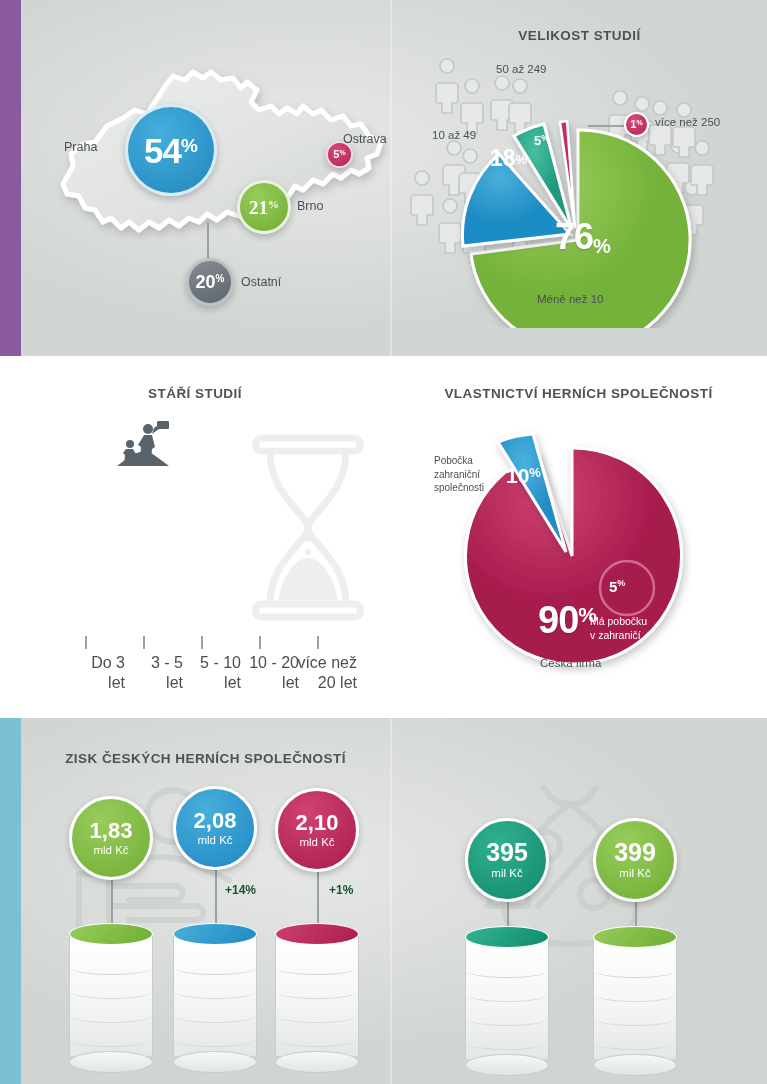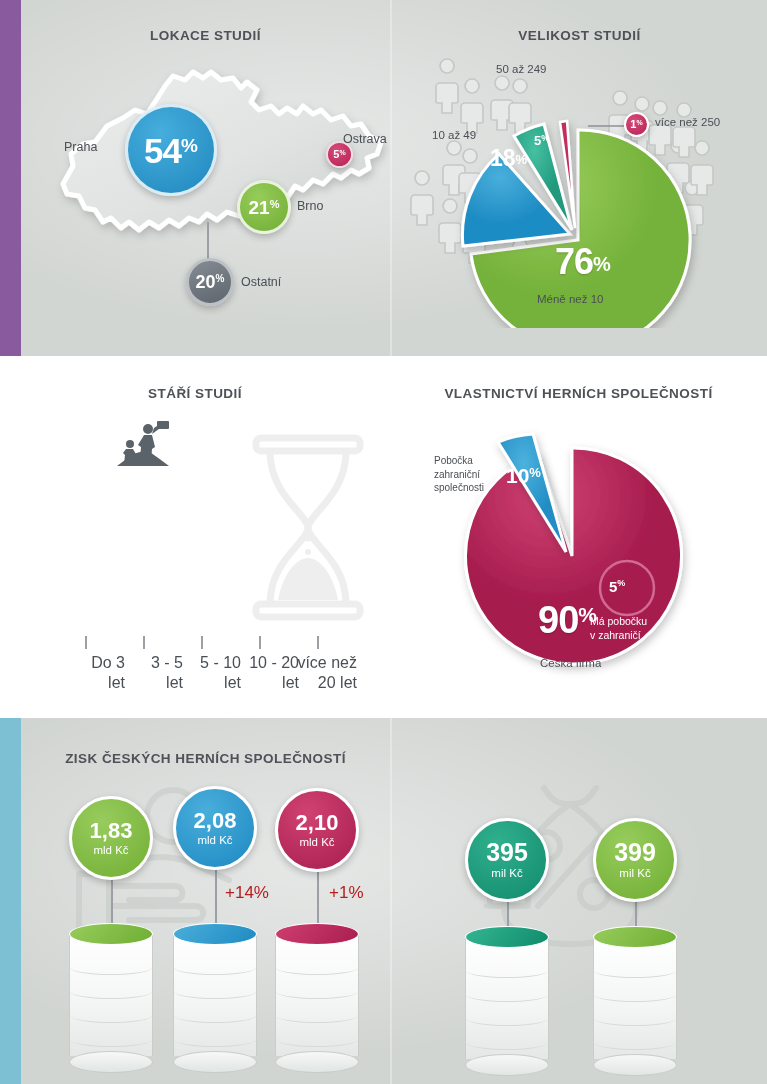--- a/index.html
+++ b/index.html
@@ -110,34 +110,33 @@
     border-radius:50%;
     background:linear-gradient(180deg,#f6f8f7,#e1e5e3);
     border:1px solid #c8cdca;
   }
   .coin-line {
     position:absolute; left:0; width:84px; height:14px;
     border-bottom:1px solid #d6dbd8;
     border-radius:0 0 42px 42px/0 0 8px 8px;
   }
   .stem { position:absolute; width:2px; background:#9aa0a5; }
-  .delta { position:absolute; font-size:17px; color:#b91c1c; font-weight:normal; }
+  .delta { position:absolute; font-size:12px; color:#14532d; font-weight:bold; }
 
   .ghost { position:absolute; opacity:0.5; pointer-events:none; }
 </style>
 </head>
 <body>
 
 <div class="panel" id="panel-top">
   <div class="vignette"></div>
   <div class="accent" id="accent-top"></div>
   <div class="v-divider" style="left:390px;"></div>
 
   <div class="quad" style="left:21px; top:0; width:369px; height:356px;">
-    <div class="title" style="margin-top:28px;">LOKACE STUDIÍ</div>
 
     <div id="map-wrap">
       <svg viewBox="0 0 340 230" width="340" height="230">
         <defs>
           <linearGradient id="mapg" x1="0" y1="0" x2="1" y2="1">
             <stop offset="0%" stop-color="#eceeed"></stop>
             <stop offset="55%" stop-color="#e0e3e1"></stop>
             <stop offset="100%" stop-color="#cfd3d0"></stop>
           </linearGradient>
           <filter id="mapsh" x="-20%" y="-20%" width="150%" height="150%">
@@ -160,21 +159,21 @@
                 background:radial-gradient(circle at 38% 30%, #46aedd, #1f87bd);">
       <span style="display:flex; align-items:flex-start;">
         <span class="num" style="font-size:35px; letter-spacing:-1px;">54</span>
         <span class="pct" style="font-size:19px; margin-top:3px;">%</span>
       </span>
     </div>
     <div class="lbl" style="left:43px; top:140px;">Praha</div>
 
     <div class="bubble" style="left:216px; top:180px; width:54px; height:54px;
                 background:radial-gradient(circle at 38% 30%, #97cc5a, #70ad34);">
-      <span style="display:flex; align-items:flex-start;">
+      <span style="display:flex; align-items:flex-start;font-family:Liberation Serif, serif;">
         <span class="num" style="font-size:19px;">21</span>
         <span class="pct" style="font-size:11px; margin-top:1px;">%</span>
       </span>
     </div>
     <div class="lbl" style="left:276px; top:199px;">Brno</div>
 
     <div class="bubble" style="left:305px; top:141px; width:27px; height:27px; border-width:2px;
                 background:radial-gradient(circle at 38% 30%, #d64a79, #b52253);">
       <span style="display:flex; align-items:flex-start;">
         <span class="num" style="font-size:11px;">5</span>
@@ -251,21 +250,21 @@
       <path filter="url(#pieshadow)" fill="url(#gGreen)" stroke="#ffffff" stroke-width="3" d="M186,192 L186,82 A110,110 0 1,1 79,206 Z"></path>
 
       <path filter="url(#pieshadow)" fill="url(#gBlue)" stroke="#ffffff" stroke-width="3" d="M178,186 L71,198 A108,108 0 0,1 107,106 Z"></path>
 
       <path filter="url(#pieshadow)" fill="url(#gTeal)" stroke="#ffffff" stroke-width="3" d="M180,182 L122,88 A108,108 0 0,1 152,76 Z"></path>
 
       <path filter="url(#pieshadow)" fill="#c22d5e" stroke="#ffffff" stroke-width="2.5" d="M183,180 L168,74 A108,108 0 0,1 175,73 Z"></path>
       <line x1="196" y1="78" x2="243" y2="78" stroke="#8b9096" stroke-width="1.4"></line>
     </svg>
 
-    <div style="position:absolute; left:163px; top:241px; display:flex; align-items:center; color:#fff;">
+    <div style="position:absolute; left:163px; top:216px; display:flex; align-items:flex-end; color:#fff;">
       <span style="font-size:36px; font-weight:bold; letter-spacing:-1px; text-shadow:0 1px 2px rgba(0,0,0,.2);">76</span>
       <span style="font-size:20px; font-weight:bold; margin-top:4px;">%</span>
     </div>
     <div class="lbl" style="left:145px; top:293px; font-size:11.5px;">Méně než 10</div>
 
     <div style="position:absolute; left:98px; top:145px; display:flex; align-items:center; color:#fff;">
       <span style="font-size:23px; font-weight:bold;">18</span>
       <span style="font-size:13px; font-weight:bold; margin-top:2px;">%</span>
     </div>
     <div class="lbl" style="left:40px; top:129px; font-size:11.5px;">10 až 49</div>

